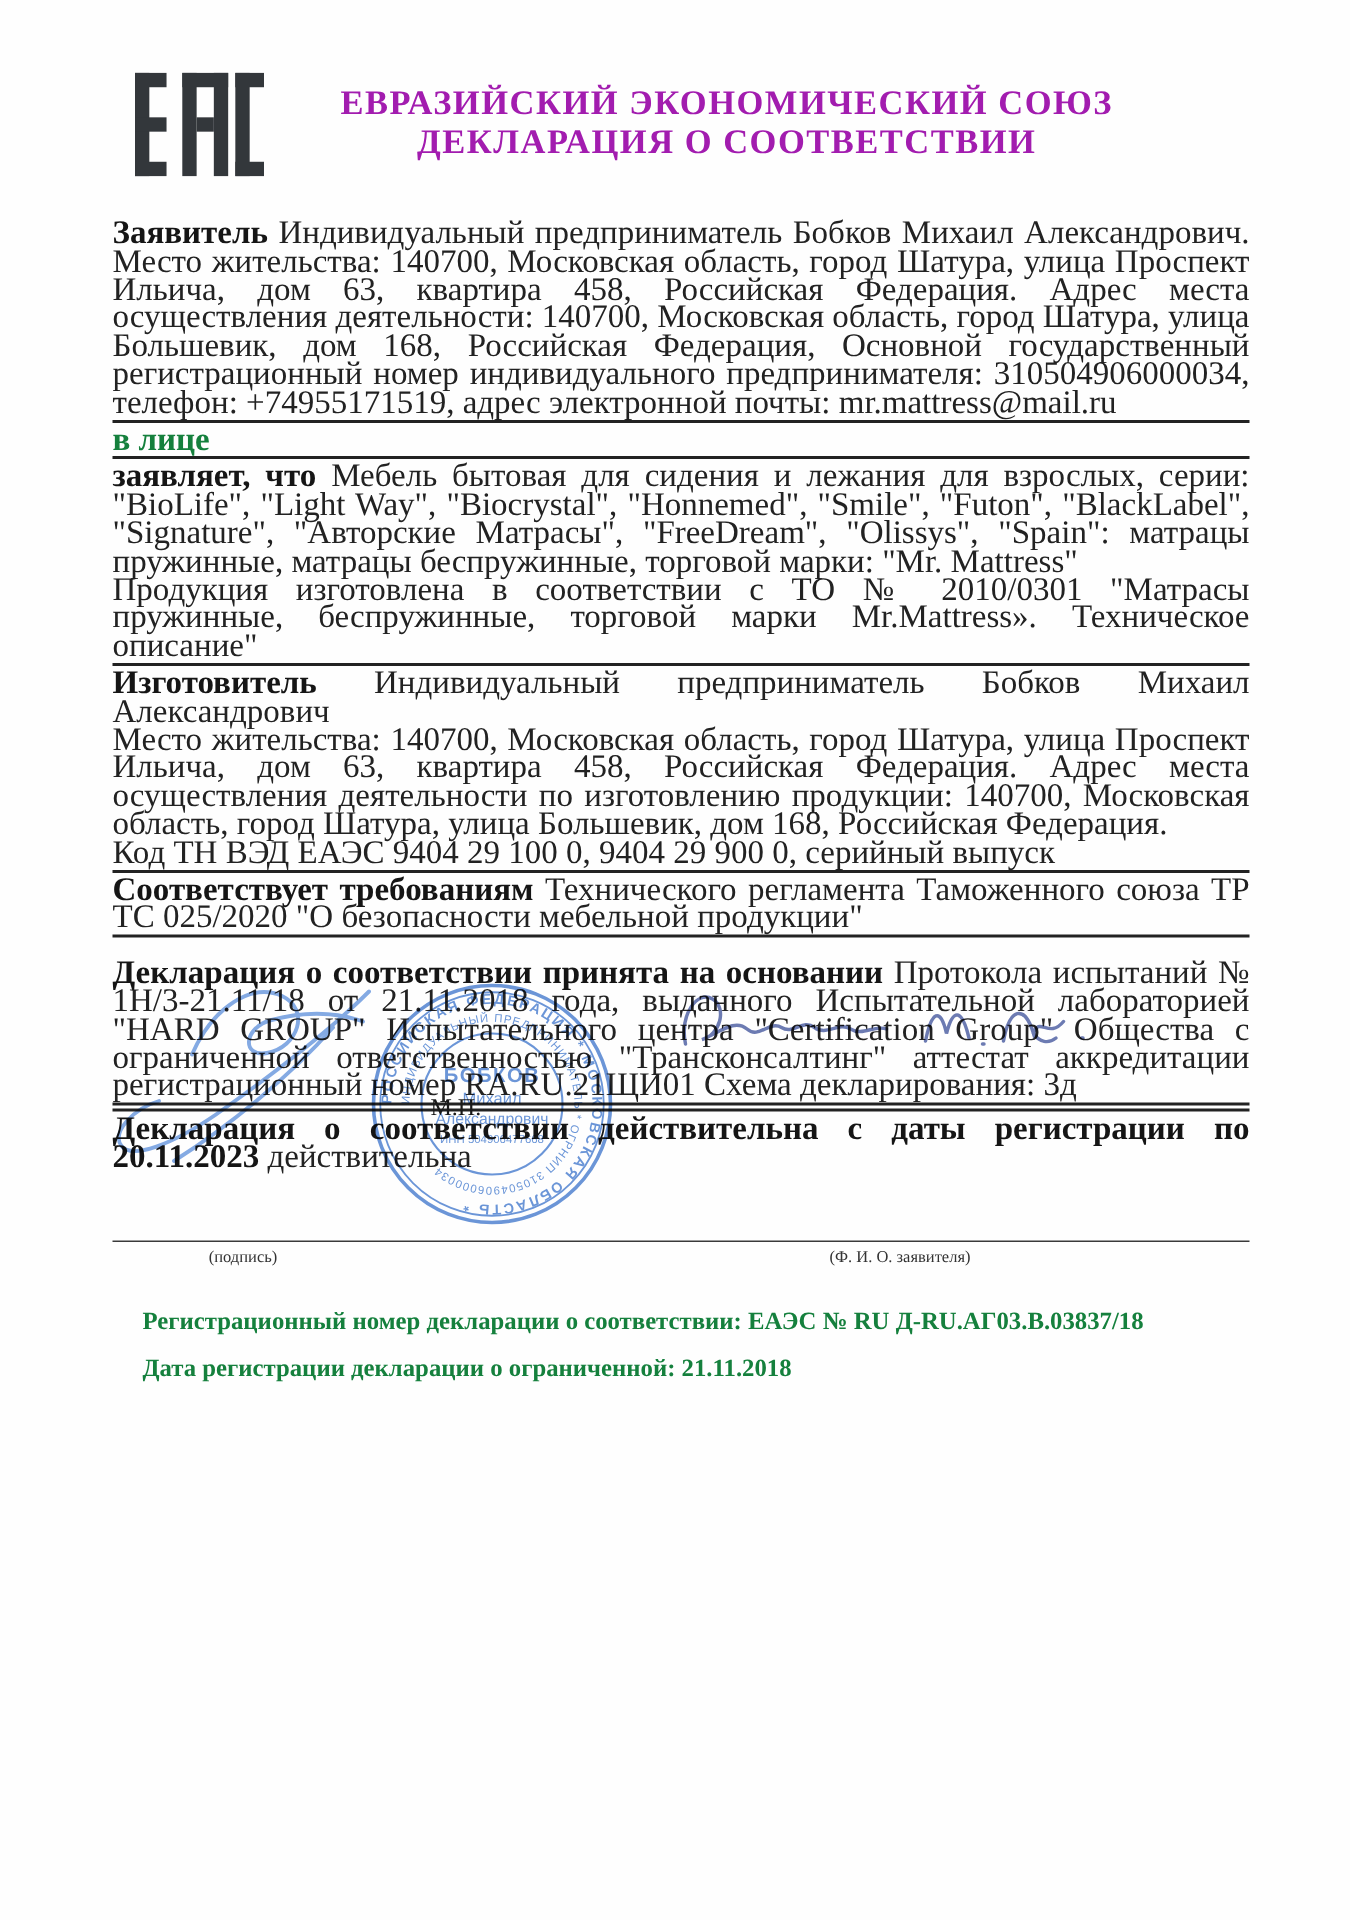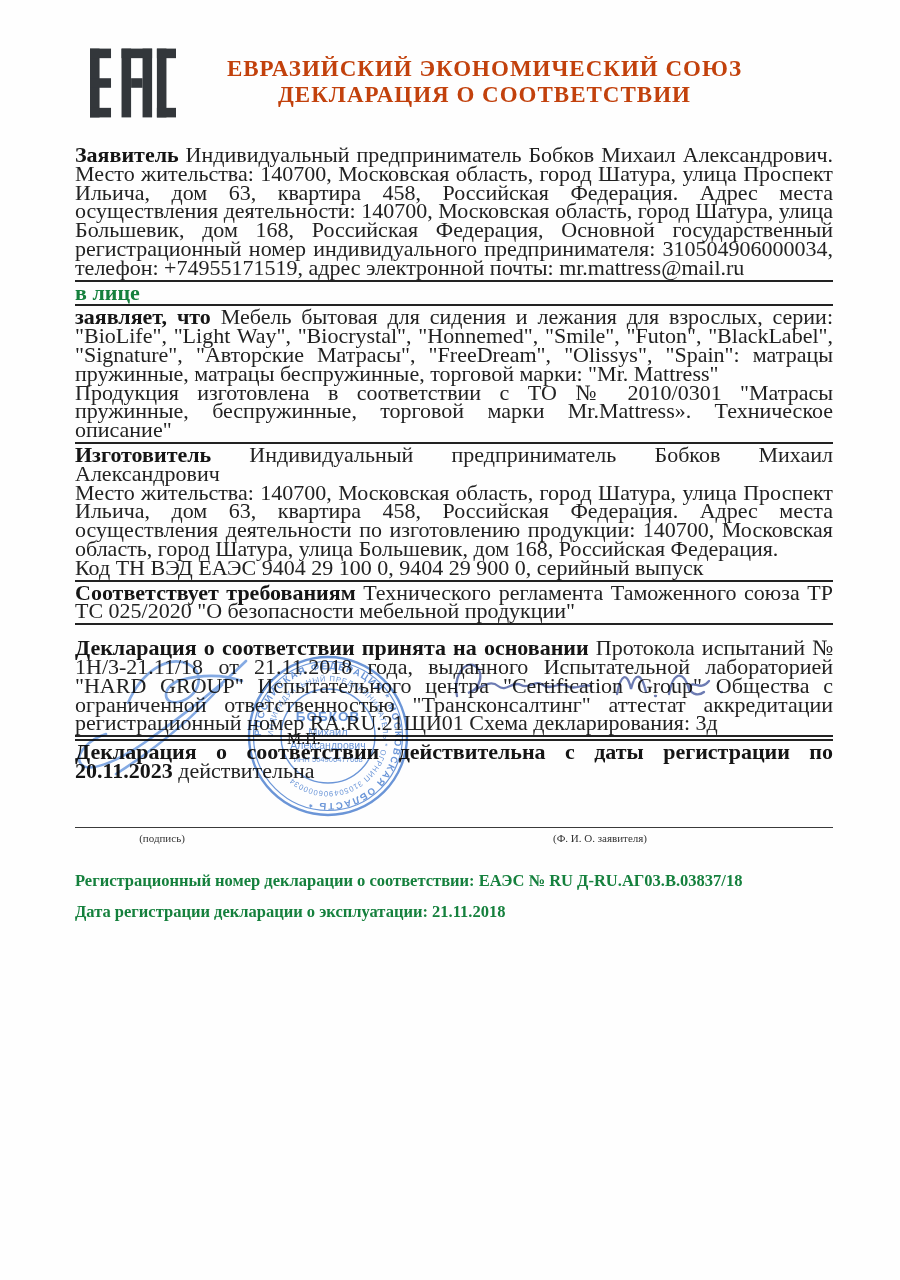--- a/index.html
+++ b/index.html
@@ -12,21 +12,21 @@
     color:#1e1e1e;
     overflow:hidden;
   }
   .content{padding:44px 67px 0 75px;}
   
   .header{display:flex;align-items:flex-start;height:76px;}
   .eac-logo{flex:0 0 auto;margin-left:15px;margin-top:4px;}
   .titles{flex:1 1 auto;text-align:center;padding-top:12px;padding-right:40px;}
   .title-line{
     font-weight:bold;font-size:23px;line-height:26px;letter-spacing:1px;
-    color:#c2410c;
+    color:#a21caf;
   }
   
   .para{
     margin:0;font-size:22px;line-height:18.8px;
     text-align:justify;text-align-last:left;
     color:#222;
   }
   .para b{color:#151515;}
   .bold{font-weight:bold;color:#15803d;}
   .rule{border:0;border-top:2px solid #222;margin:2px 0 2px 0;height:0;}
@@ -34,21 +34,21 @@
   .mt-first{margin-top:26px;}
   
   .sig-area{position:relative;height:80px;}
   .sig-line{position:absolute;left:0;right:0;top:46px;border-top:1.6px solid #3a3a3a;}
   .sig-caption{
     position:absolute;top:51px;font-size:11px;color:#333;
     font-family:"Liberation Serif",serif;
   }
   .cap-sign{left:32px;width:110px;text-align:center;}
   .cap-name{left:440px;width:170px;text-align:center;}
-  .reg-line{margin-top:10px;font-size:16.5px;line-height:19px;}
+  .reg-line{margin-top:10px;font-size:16.5px;line-height:19px;margin-left:20px;}
   .reg-line + .reg-line{margin-top:12px;}
   
   .mp-label{
     position:absolute;left:287px;top:730px;z-index:2;
     font-size:16px;color:#1a1a1a;font-family:"Liberation Serif",serif;
   }
   .stamp-svg{position:absolute;left:244px;top:652px;z-index:4;mix-blend-mode:multiply;opacity:.82;}
   .sign-left-svg{position:absolute;left:70px;top:645px;z-index:3;mix-blend-mode:multiply;opacity:.85;}
   .sign-right-svg{position:absolute;left:445px;top:652px;z-index:3;mix-blend-mode:multiply;opacity:.9;}
   .stamp-txt{font-family:"Liberation Sans","DejaVu Sans",sans-serif;}
@@ -114,21 +114,21 @@
 
     <p class="para"><b>Декларация о соответствии действительна с даты регистрации по 20.11.2023</b> <span>действительна</span></p>
 
     <div class="sig-area">
       <div class="sig-line"></div>
       <div class="sig-caption cap-sign">(подпись)</div>
       <div class="sig-caption cap-name">(Ф. И. О. заявителя)</div>
     </div>
 
     <p class="para bold reg-line"><span>Регистрационный номер декларации о соответствии:</span> <span>ЕАЭС № RU Д-RU.АГ03.В.03837/18</span></p>
-    <p class="para bold reg-line"><span>Дата регистрации декларации о эксплуатации:</span> <span>21.11.2018</span></p>
+    <p class="para bold reg-line"><span>Дата регистрации декларации о ограниченной:</span> <span>21.11.2018</span></p>
 
   </div>
 
   <div class="mp-label">М.П.</div>
 
   <svg class="sign-left-svg" width="300" height="140" viewBox="0 0 300 140" aria-hidden="true">
     <g fill="none" stroke="#6f9ce0" stroke-width="2.6" stroke-linecap="round">
       <path d="M 58 58 C 72 26 98 10 118 19 C 137 28 129 53 108 57 C 91 60 92 40 111 35 C 130 30 152 29 172 36"></path>
       <path d="M 176 16 C 150 42 108 74 74 98 C 45 118 18 128 11 119 C 4 110 19 94 36 89"></path>
       <path d="M 152 40 C 122 74 82 106 46 129"></path>

